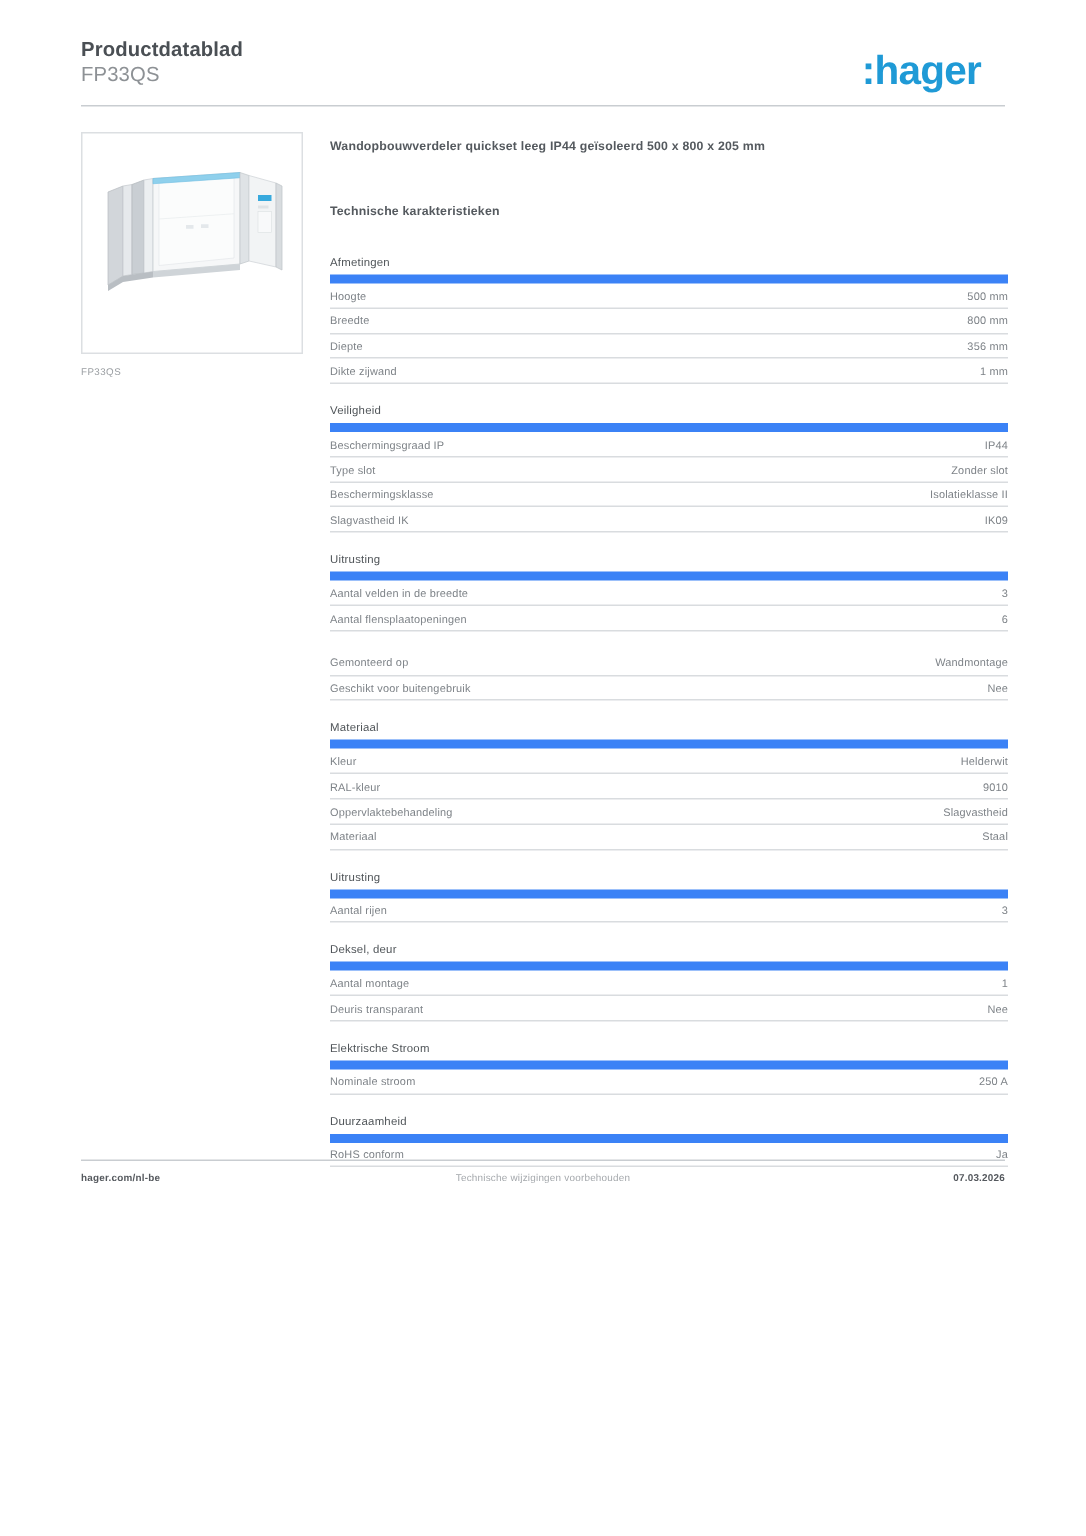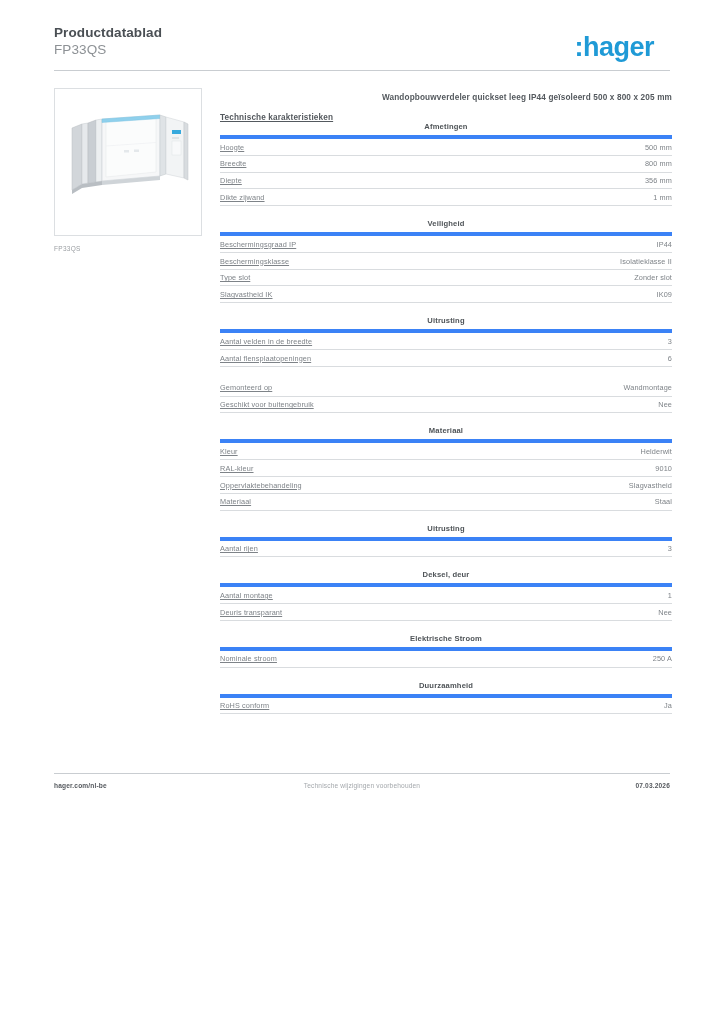--- a/index.html
+++ b/index.html
@@ -102,58 +102,55 @@
     left: 220px;
     top: 92px;
     width: 452px;
   }
   .product-name {
     font-size: 8.2px;
     font-weight: bold;
     color: #54595e;
     letter-spacing: 0.15px;
     line-height: 12px;
-    margin-bottom: 9px;
-    text-align: right;
+    margin-bottom: 32px;
   }
   .tech-heading {
     font-size: 8.2px;
     font-weight: bold;
     color: #54595e;
     letter-spacing: 0.15px;
-    text-decoration: underline;
+    margin-bottom: 25px;
   }
 
   .section {
     margin-bottom: 13px;
   }
   .section-title {
     font-size: 7.6px;
-    font-weight: bold;
+    font-weight: normal;
     color: #4f5458;
     letter-spacing: 0.15px;
     padding-bottom: 4px;
-    border-bottom: 4px solid #3b82f6;
+    border-bottom: 6px solid #3b82f6;
     margin-bottom: 0;
-    text-align: center;
   }
   .spec-row {
     display: flex;
     justify-content: space-between;
     align-items: baseline;
     border-bottom: 1px solid #d9dcdf;
     padding: 3.6px 0 3.2px 0;
     font-size: 7.3px;
     color: #7e8388;
     letter-spacing: 0.12px;
   }
   .spec-label {
     text-align: center;
     white-space: nowrap;
-    text-decoration: underline;
   }
   .spec-value {
     text-align: right;
     white-space: nowrap;
     padding-left: 12px;
   }
 
   
   .footer-rule {
     position: absolute;
@@ -269,26 +266,26 @@
             <div class="spec-value">1 mm</div>
           </div>
         </div>
         <div class="section">
           <div class="section-title">Veiligheid</div>
           <div class="spec-row">
             <div class="spec-label">Beschermingsgraad IP</div>
             <div class="spec-value">IP44</div>
           </div>
           <div class="spec-row">
+            <div class="spec-label">Type slot</div>
+            <div class="spec-value">Zonder slot</div>
+          </div>
+          <div class="spec-row">
             <div class="spec-label">Beschermingsklasse</div>
             <div class="spec-value">Isolatieklasse II</div>
-          </div>
-          <div class="spec-row">
-            <div class="spec-label">Type slot</div>
-            <div class="spec-value">Zonder slot</div>
           </div>
           <div class="spec-row">
             <div class="spec-label">Slagvastheid IK</div>
             <div class="spec-value">IK09</div>
           </div>
         </div>
         <div class="section">
           <div class="section-title">Uitrusting</div>
           <div class="spec-row">
             <div class="spec-label">Aantal velden in de breedte</div>

